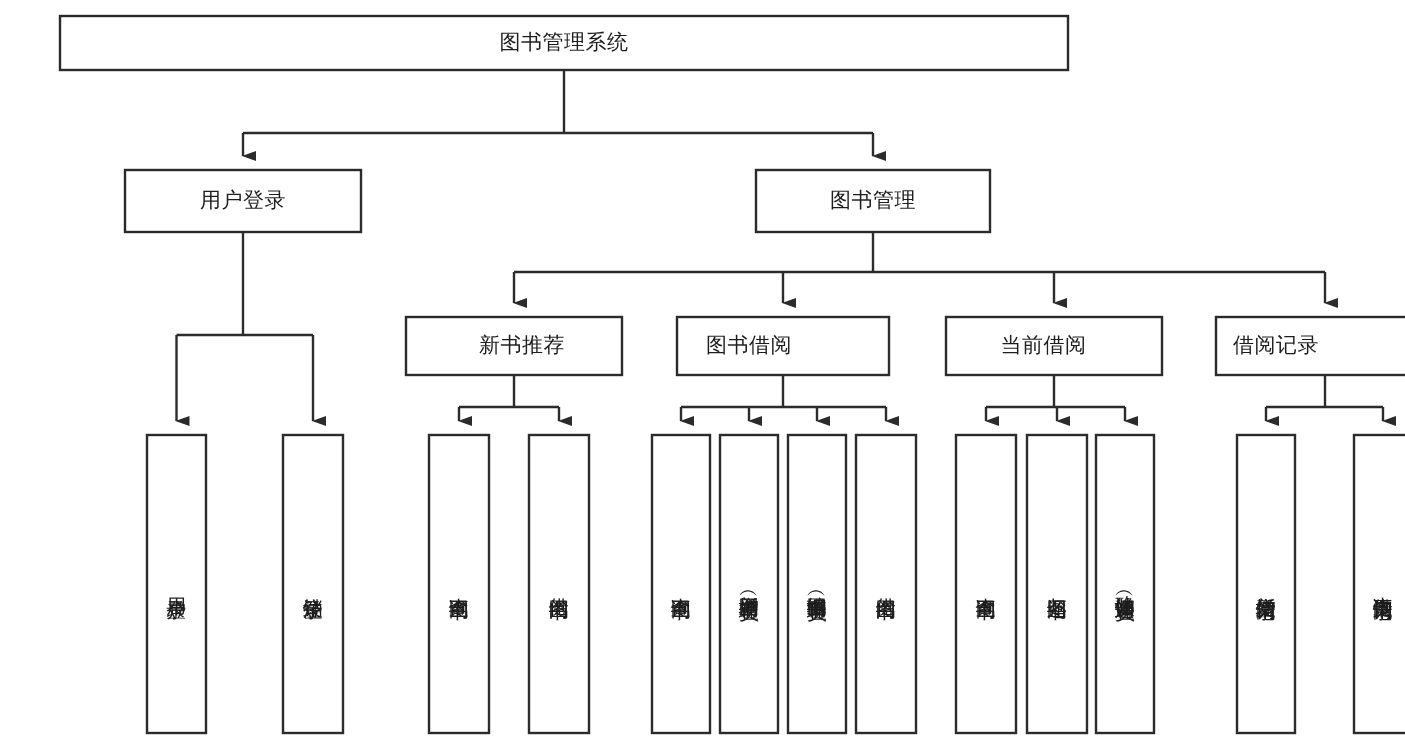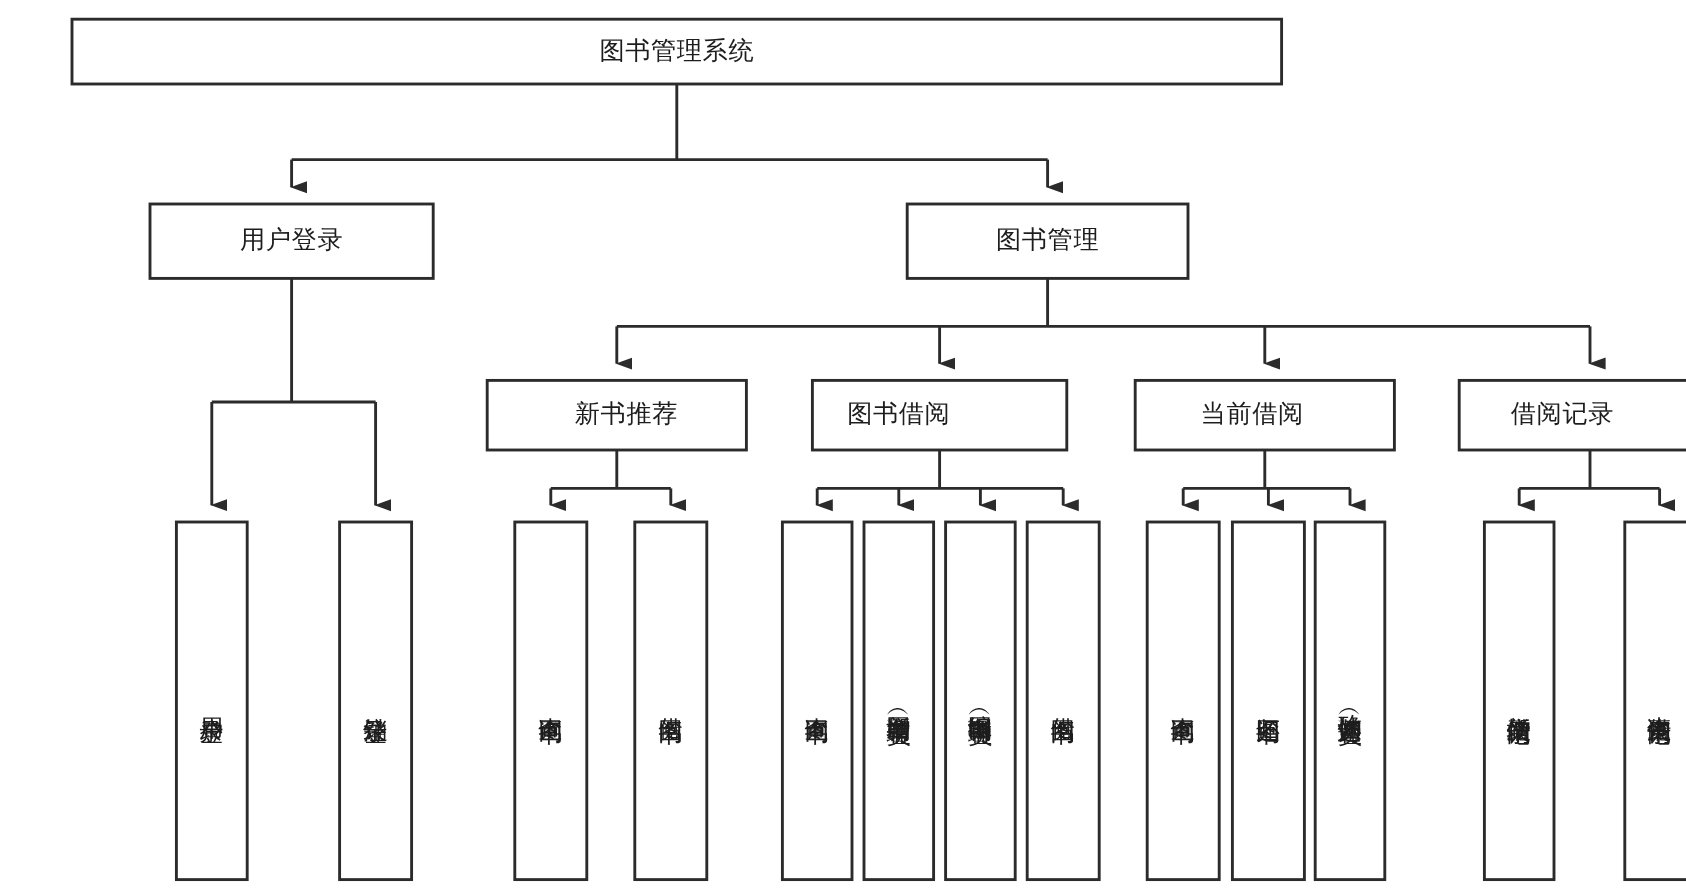--- a/index.html
+++ b/index.html
@@ -151,21 +151,21 @@
       </g>
   </svg>
 
   <div id="label-layer">
       <div class="node-label-h" style="left: 16px; top: 16px; width: 1008px; height: 54px;">图书管理系统</div>
       <div class="node-label-h" style="left: 81px; top: 170px; width: 236px; height: 62px;">用户登录</div>
       <div class="node-label-h" style="left: 712px; top: 170px; width: 234px; height: 62px;">图书管理</div>
       <div class="node-label-h" style="left: 362px; top: 317px; width: 232px; height: 58px; text-align: center;">新书推荐</div>
       <div class="node-label-h" style="left: 599px; top: 317px; width: 212px; height: 58px;">图书借阅</div>
       <div class="node-label-h" style="left: 902px; top: 317px; width: 195px; height: 58px;">当前借阅</div>
-      <div class="node-label-h" style="left: 1166px; top: 317px; width: 184px; height: 58px; border-radius: 19px;">借阅记录</div>
+      <div class="node-label-h" style="left: 1140px; top: 317px; width: 184px; height: 58px; border-radius: 19px;">借阅记录</div>
       <div class="node-label-v" style="left: 103px; top: 435px; width: 59px; height: 298px;">用户登录</div>
       <div class="node-label-v" style="left: 239px; top: 435px; width: 60px; height: 298px;">注销登录</div>
       <div class="node-label-v" style="left: 385px; top: 435px; width: 60px; height: 298px;">查询图书</div>
       <div class="node-label-v" style="left: 485px; top: 435px; width: 60px; height: 298px;">借阅图书</div>
       <div class="node-label-v" style="left: 608px; top: 435px; width: 58px; height: 298px;">查询图书</div>
       <div class="node-label-v" style="left: 676px; top: 435px; width: 58px; height: 298px;">新增图书（管理员）</div>
       <div class="node-label-v" style="left: 744px; top: 435px; width: 58px; height: 298px;">编辑图书（管理员）</div>
       <div class="node-label-v" style="left: 812px; top: 435px; width: 60px; height: 298px;">借阅图书</div>
       <div class="node-label-v" style="left: 912px; top: 435px; width: 60px; height: 298px;">查询图书</div>
       <div class="node-label-v" style="left: 983px; top: 435px; width: 60px; height: 298px;">归还图书</div>

